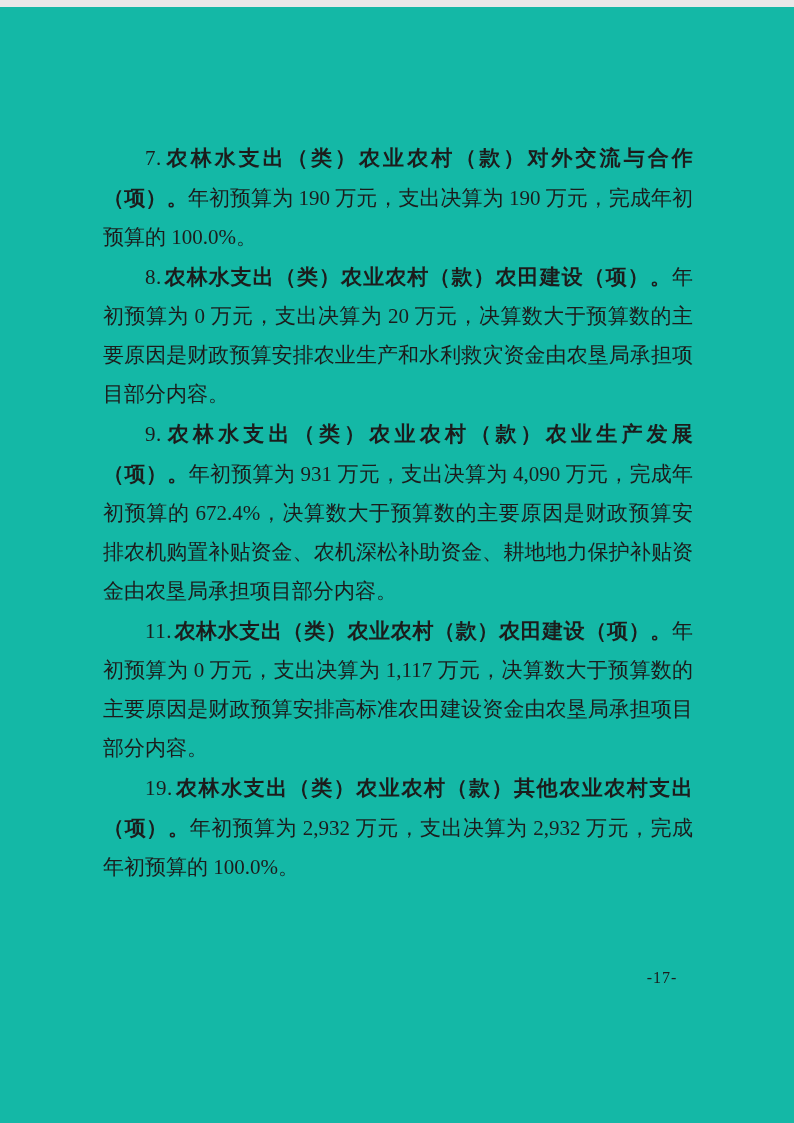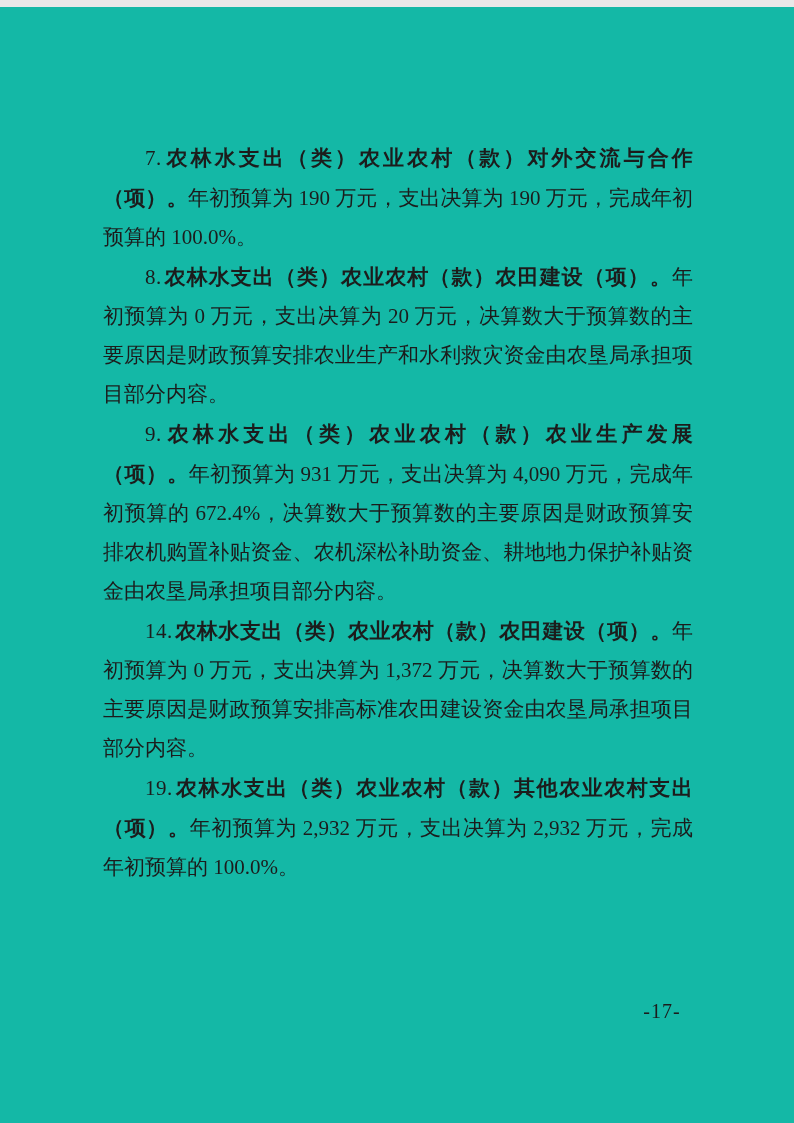--- a/index.html
+++ b/index.html
@@ -42,42 +42,42 @@
     font-family: "Liberation Sans", "DejaVu Sans", sans-serif;
     font-weight: bold;
     letter-spacing: 0.2px;
   }
   .item-body {
     font-weight: normal;
   }
   .page-number {
     position: absolute;
     left: 630px;
-    top: 993px;
+    top: 962px;
     width: 64px;
     text-align: center;
-    font-size: 20px;
+    font-size: 16px;
     letter-spacing: 1px;
     color: #1c1c1c;
     font-family: "Liberation Serif", "DejaVu Serif", serif;
   }
 </style>
 </head>
 <body>
 
 <div class="page">
   <div class="content">
 
     <p class="para"><span class="item-num">7.</span><span class="item-heading">农林水支出（类）农业农村（款）对外交流与合作（项）。</span><span class="item-body">年初预算为 190 万元，支出决算为 190 万元，完成年初预算的 100.0%。</span></p>
 
     <p class="para"><span class="item-num">8.</span><span class="item-heading">农林水支出（类）农业农村（款）农田建设（项）。</span><span class="item-body">年初预算为 0 万元，支出决算为 20 万元，决算数大于预算数的主要原因是财政预算安排农业生产和水利救灾资金由农垦局承担项目部分内容。</span></p>
 
     <p class="para"><span class="item-num">9.</span><span class="item-heading">农林水支出（类）农业农村（款）农业生产发展（项）。</span><span class="item-body">年初预算为 931 万元，支出决算为 4,090 万元，完成年初预算的 672.4%，决算数大于预算数的主要原因是财政预算安排农机购置补贴资金、农机深松补助资金、耕地地力保护补贴资金由农垦局承担项目部分内容。</span></p>
 
-    <p class="para"><span class="item-num">14.</span><span class="item-heading">农林水支出（类）农业农村（款）农田建设（项）。</span><span class="item-body">年初预算为 0 万元，支出决算为 1,372 万元，决算数大于预算数的主要原因是财政预算安排高标准农田建设资金由农垦局承担项目部分内容。</span></p>
+    <p class="para"><span class="item-num">11.</span><span class="item-heading">农林水支出（类）农业农村（款）农田建设（项）。</span><span class="item-body">年初预算为 0 万元，支出决算为 1,117 万元，决算数大于预算数的主要原因是财政预算安排高标准农田建设资金由农垦局承担项目部分内容。</span></p>
 
     <p class="para"><span class="item-num">19.</span><span class="item-heading">农林水支出（类）农业农村（款）其他农业农村支出（项）。</span><span class="item-body">年初预算为 2,932 万元，支出决算为 2,932 万元，完成年初预算的 100.0%。</span></p>
 
 
   </div>
 
   <div class="page-number">-17-</div>
 </div>
 
 </body></html>

